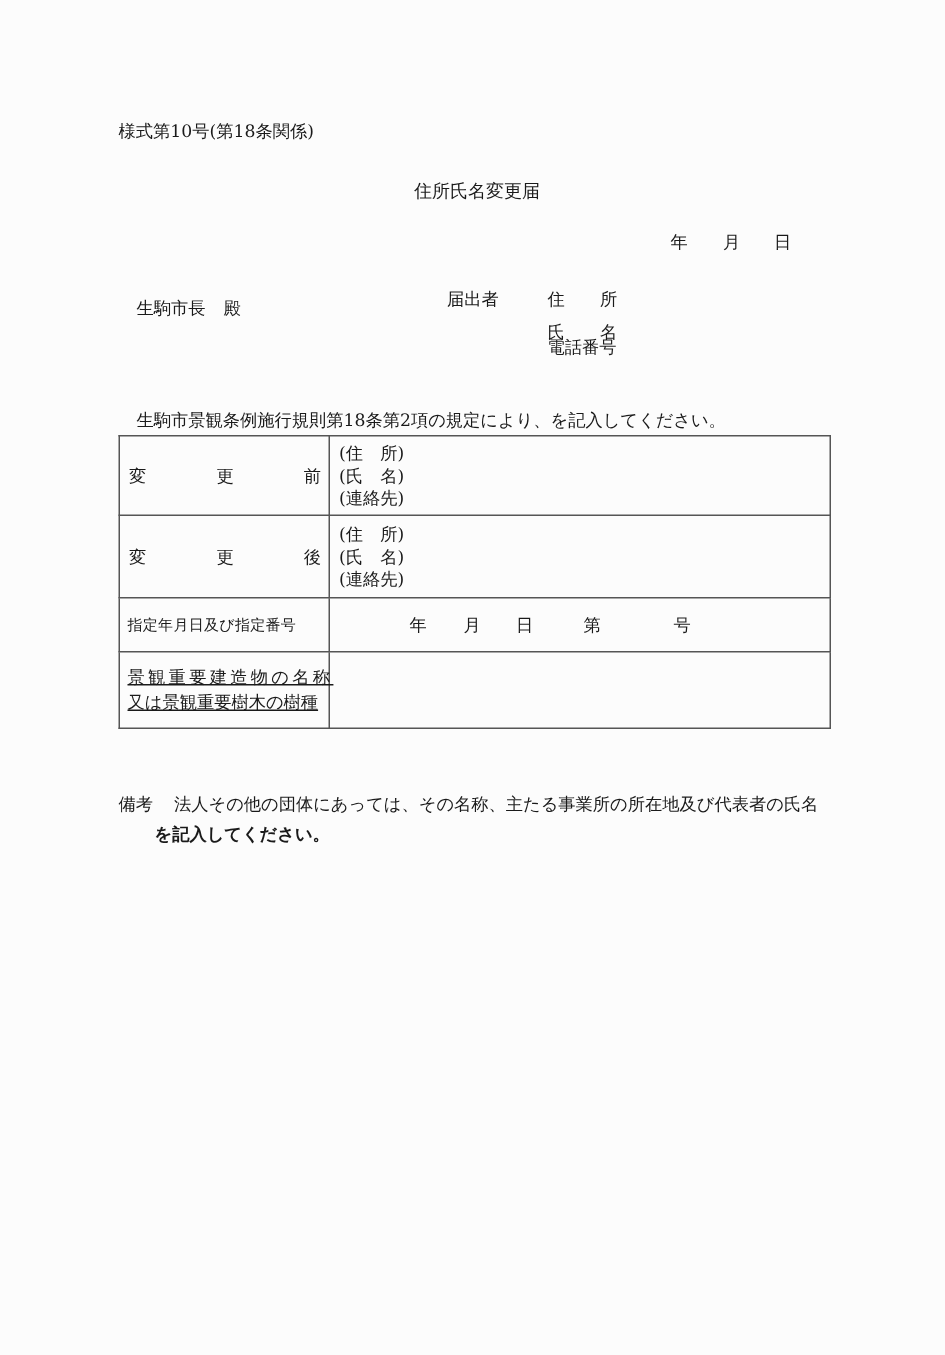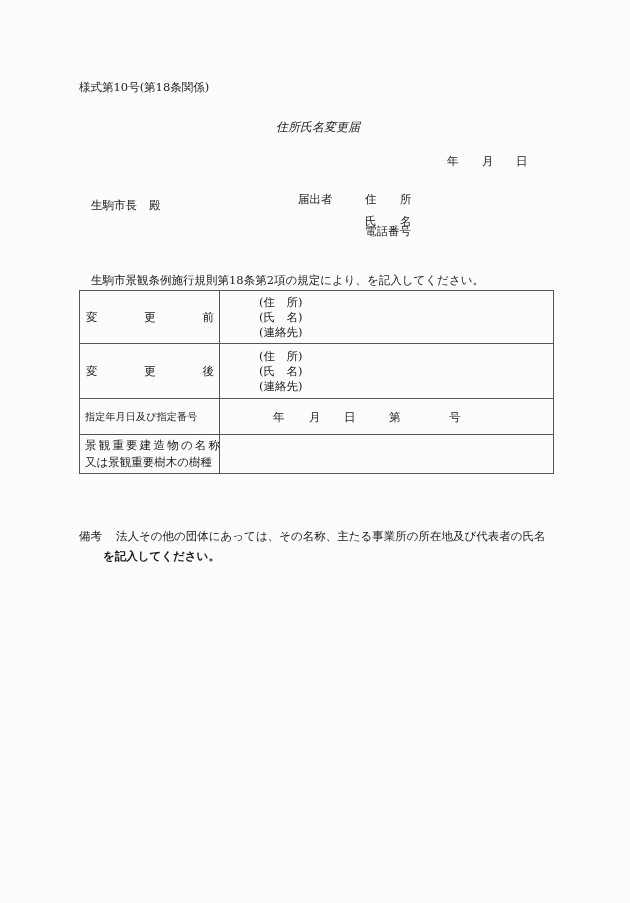--- a/index.html
+++ b/index.html
@@ -12,21 +12,21 @@
       background: #fcfcfc;
       position: relative;
       overflow: hidden;
       font-family: "DejaVu Serif", "Liberation Serif", serif;
       color: #1a1a1a;
       font-size: 11.5px;
     }
     .abs { position: absolute; white-space: nowrap; line-height: 1; }
 
     .form-number { left: 79px; top: 82px; }
-    .doc-title { left: 276px; top: 121px; font-size: 12px; font-style: italic; }
+    .doc-title { left: 276px; top: 121px; font-size: 12px; }
 
     .date-y { left: 447px; top: 156px; }
     .date-m { left: 482px; top: 156px; }
     .date-d { left: 516px; top: 156px; }
 
     .addressee { left: 91px; top: 176px; margin-top: 24px; }
     .addressee .sp { display: inline-block; width: 12px; }
 
     .applicant-label { left: 298px; top: 194px; text-align: right; }
     .f-addr-a { left: 365px; top: 194px; }
@@ -71,21 +71,21 @@
       font-size: 11.5px;
       line-height: 17px;
       white-space: nowrap;
     }
     .lbl-two .l1 { letter-spacing: 2.2px; }
     .sub-lines {
       padding-left: 6px;
       font-size: 11.5px;
       line-height: 15px;
     }
-    .sub-lines div { white-space: nowrap; margin-left: 33px; }
+    .sub-lines div { white-space: nowrap; }
 
     .inline-fields {
       position: relative;
       height: 100%;
       font-size: 11.5px;
     }
     .inline-fields span { position: absolute; top: 50%; transform: translateY(-50%); }
 
     .note-1 { left: 79px; top: 531px; }
     .note-1 .gap { display: inline-block; width: 14px; }
@@ -159,21 +159,21 @@
     <td style="height:35px;">
       <div class="inline-fields">
         <span style="left:53px;">年</span>
         <span style="left:89px;">月</span>
         <span style="left:124px;">日</span>
         <span style="left:169px;">第</span>
         <span style="left:229px;">号</span>
       </div>
     </td>
   </tr>
-  <tr style="height:39px;">
+  <tr style="height:51px;text-decoration:underline;">
     <td>
       <div class="lbl-two">
         <div class="l1">景観重要建造物の名称</div>
         <div>又は景観重要樹木の樹種</div>
       </div>
     </td>
     <td></td>
   </tr>
 </tbody>
   </table>

